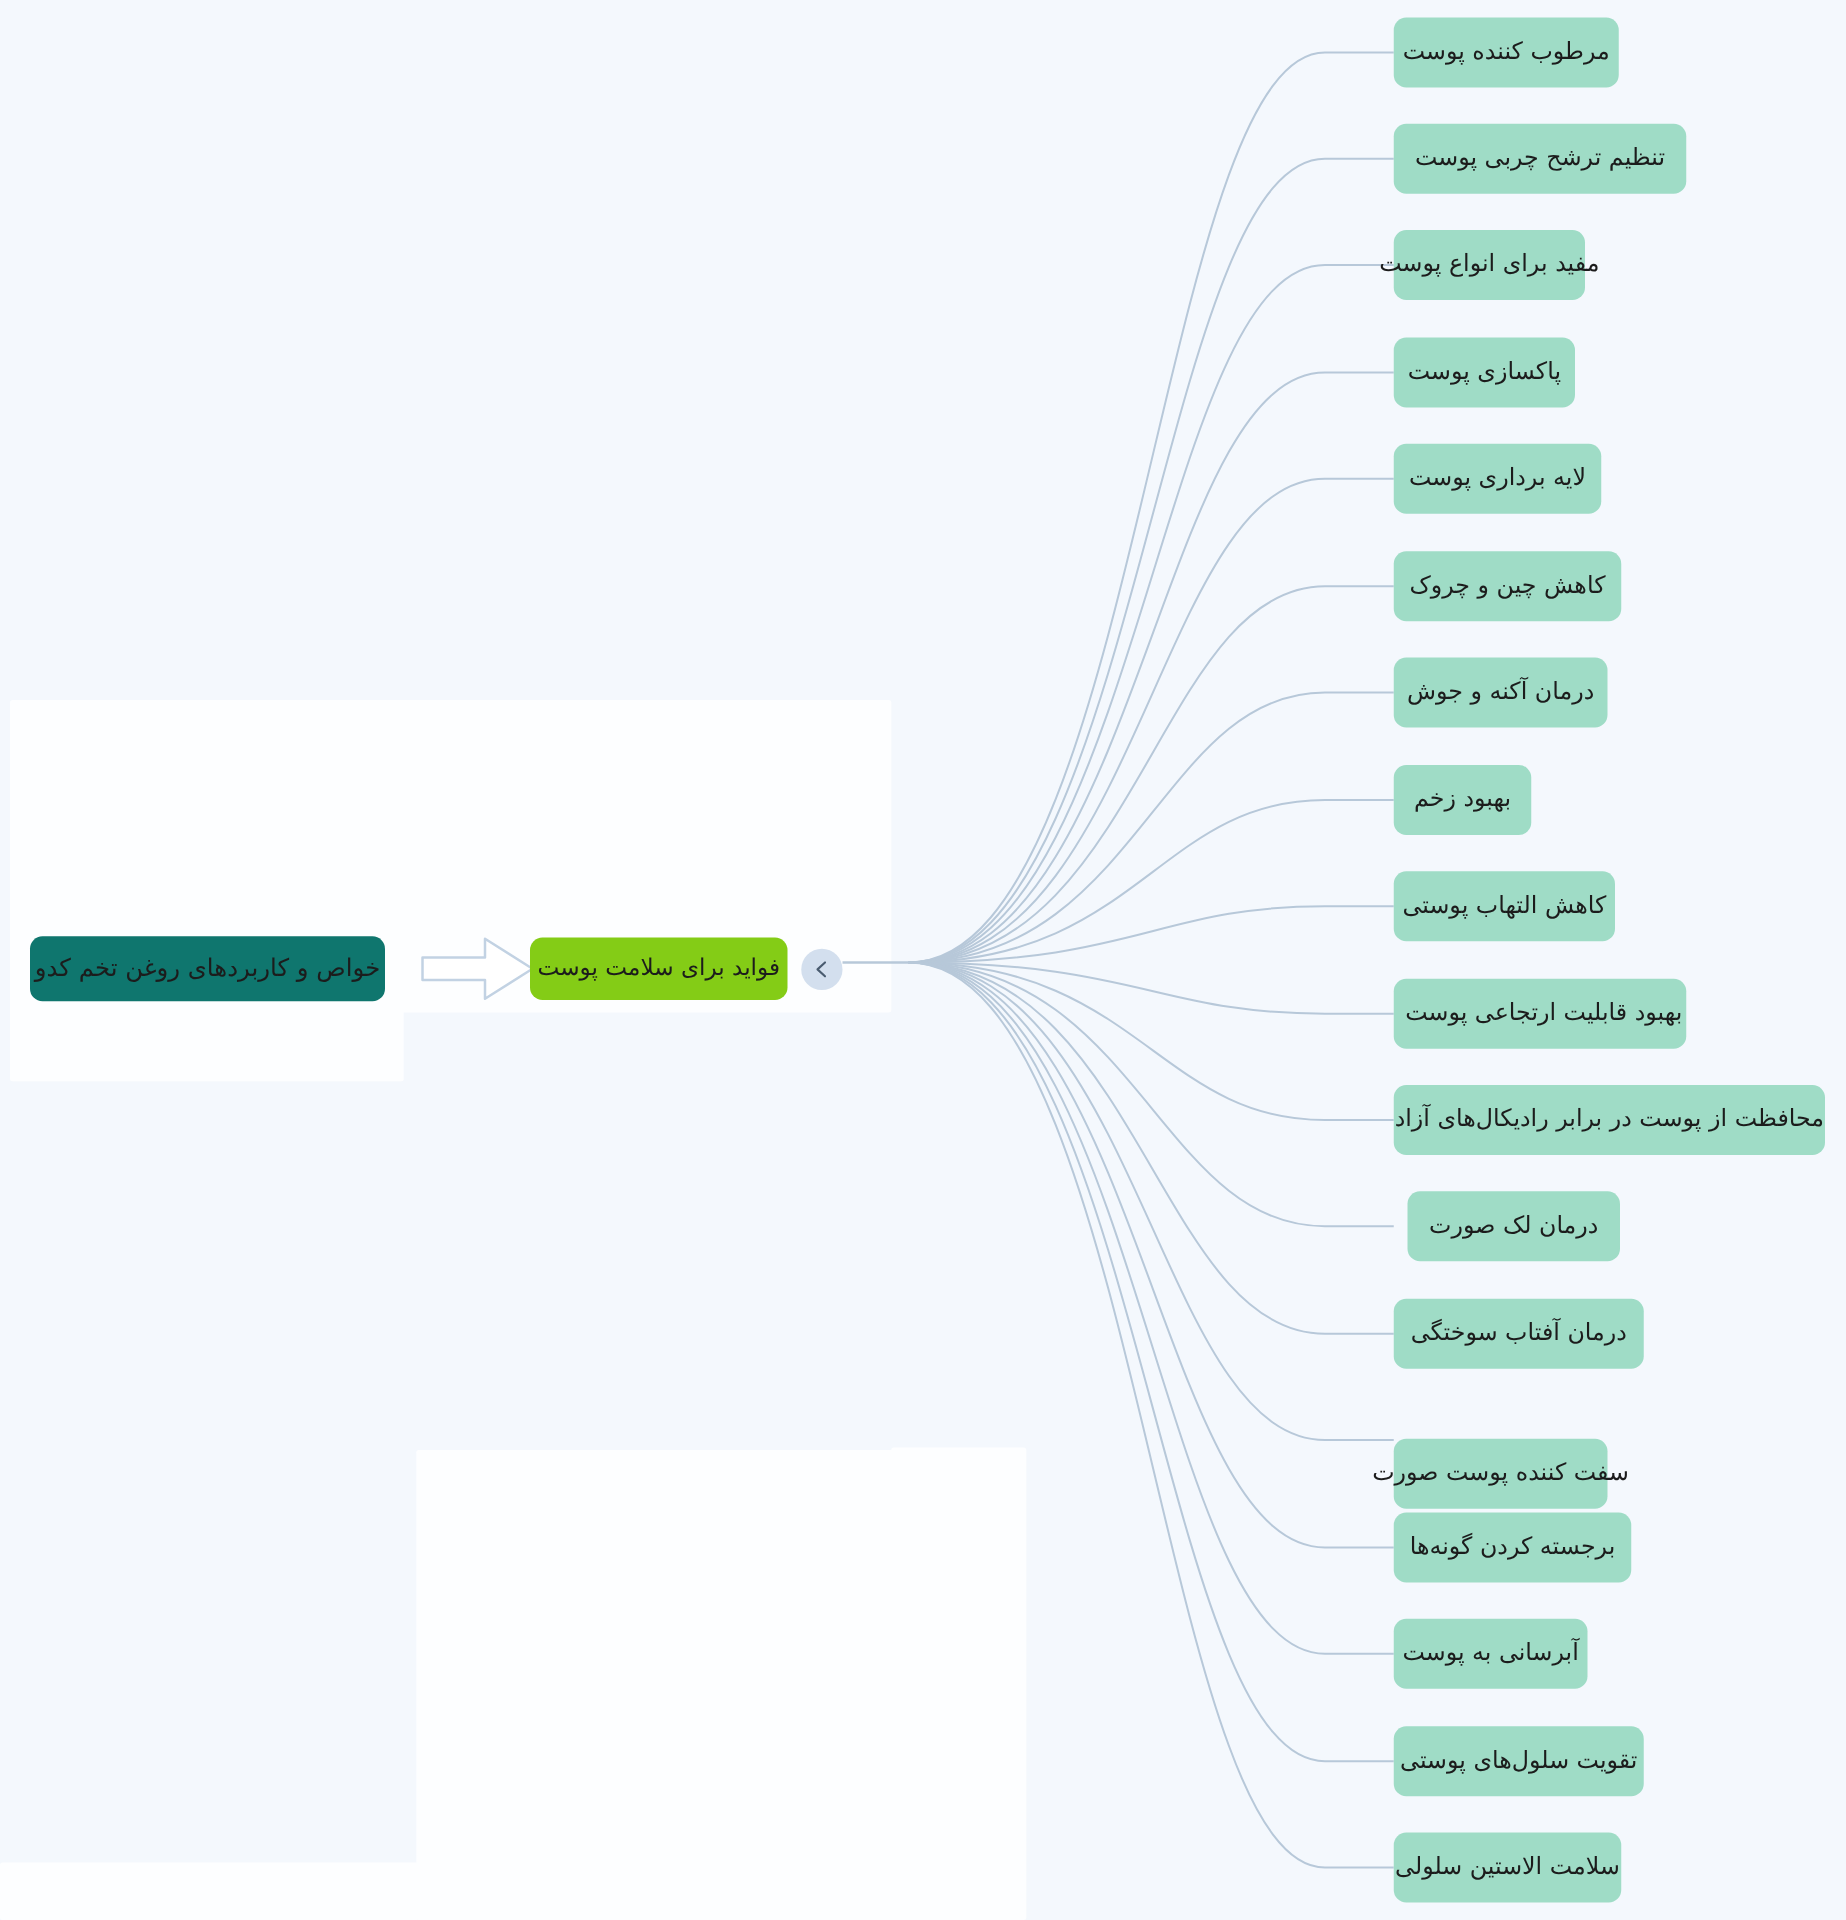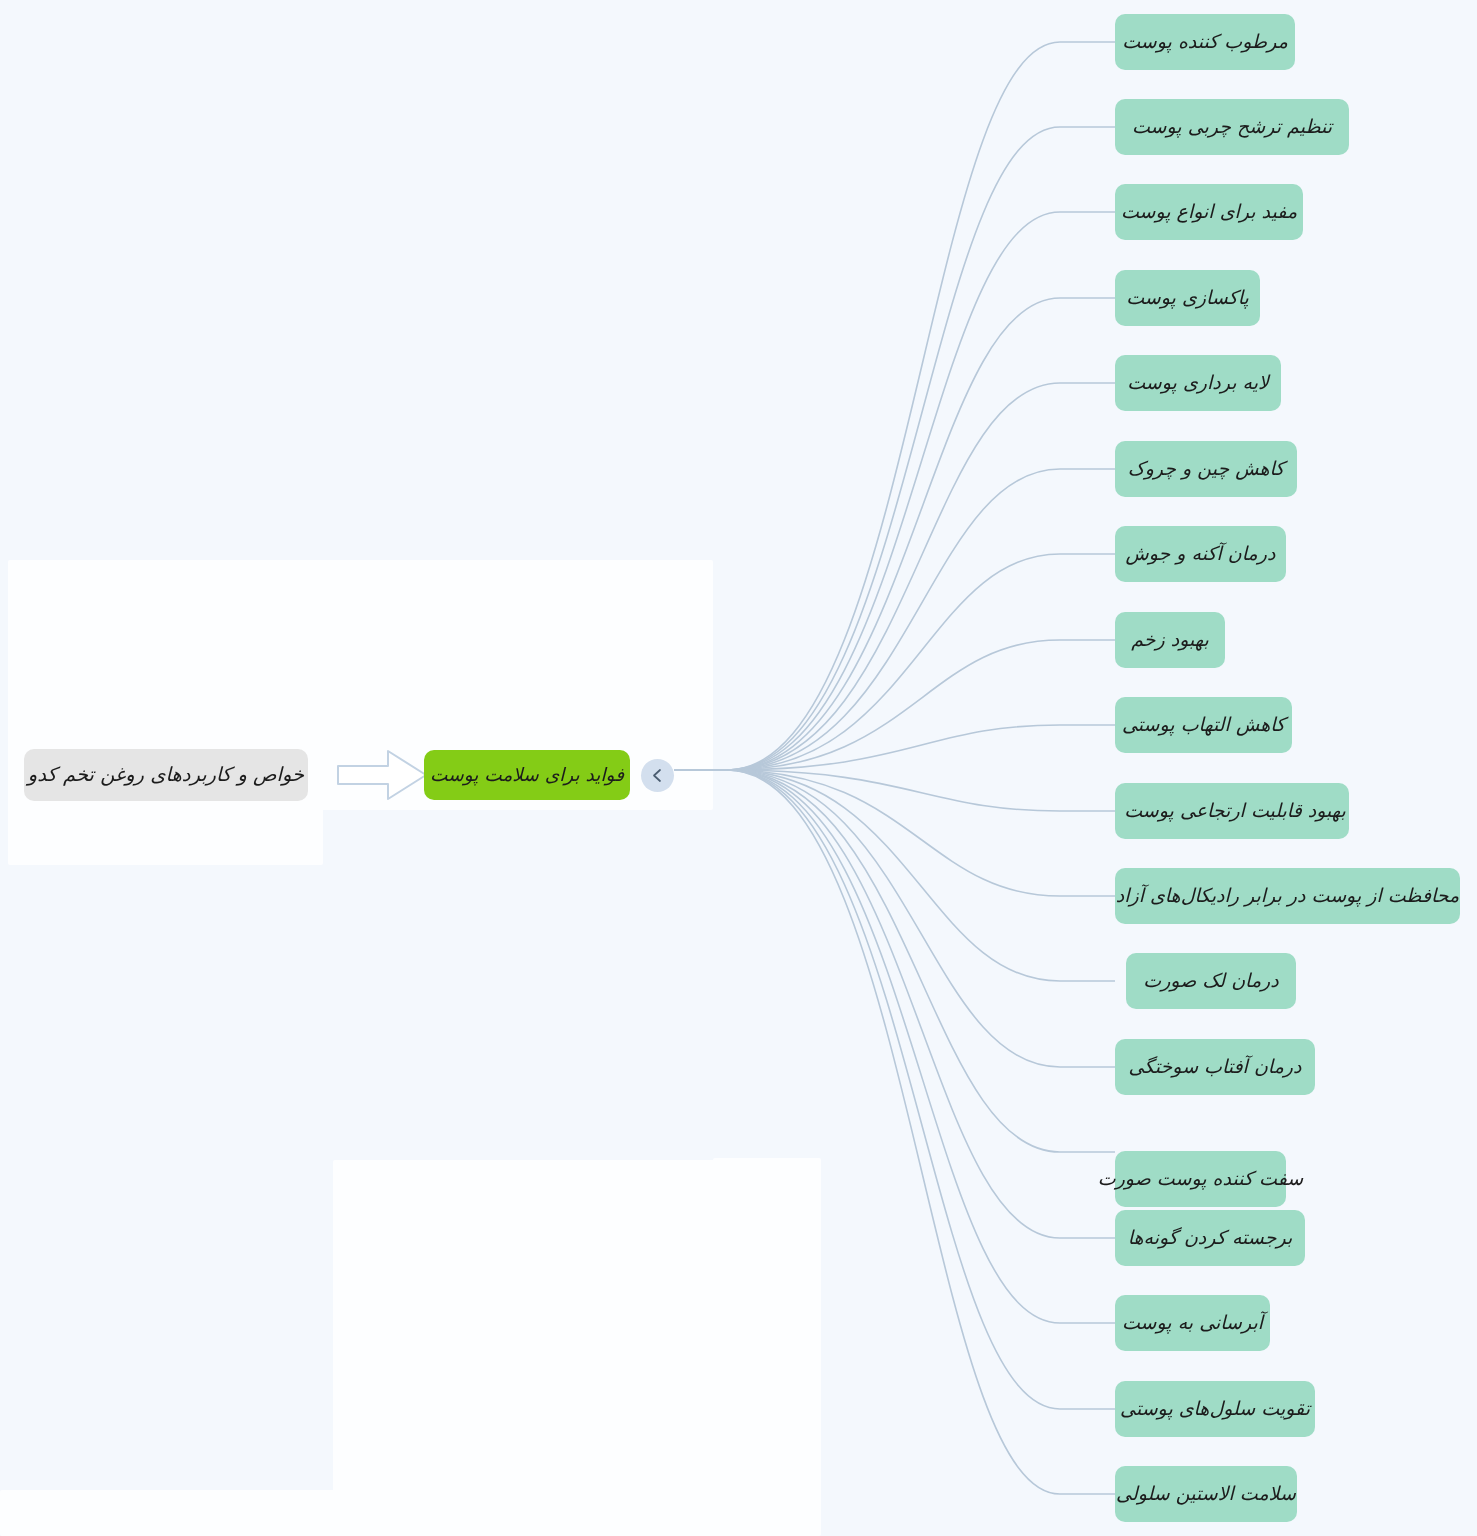--- a/index.html
+++ b/index.html
@@ -46,25 +46,24 @@
     justify-content: center;
     box-sizing: border-box;
     border-radius: 10px;
     color: #1c1c1c;
     font-size: 19px;
     line-height: 1.25;
     white-space: nowrap;
     direction: rtl;
     text-align: center;
     padding: 0 18px;
-    font-style: italic;
   }
 
   .node.root {
-    background: #e5e5e5;
+    background: #0f766e;
     height: 52px;
     left: 24px;
     top: 749px;
     width: 284px;
     font-size: 19.5px;
   }
 
   .node.branch {
     background: #84cc16;
     height: 50px;
@@ -160,21 +159,21 @@
     </svg>
   </div>
 
   <div id="leaf-layer">
       <div class="node leaf" style="width: 180px; top: 14px;">
         <span>مرطوب کننده پوست</span>
       </div>
       <div class="node leaf" style="width: 234px; top: 99px;">
         <span>تنظیم ترشح چربی پوست</span>
       </div>
-      <div class="node leaf" style="width: 188px; top: 184px;">
+      <div class="node leaf" style="width: 153px; top: 184px;">
         <span>مفید برای انواع پوست</span>
       </div>
       <div class="node leaf" style="width: 145px; top: 270px;">
         <span>پاکسازی پوست</span>
       </div>
       <div class="node leaf" style="width: 166px; top: 355px;">
         <span>لایه برداری پوست</span>
       </div>
       <div class="node leaf" style="width: 182px; top: 441px;">
         <span>کاهش چین و چروک</span>

